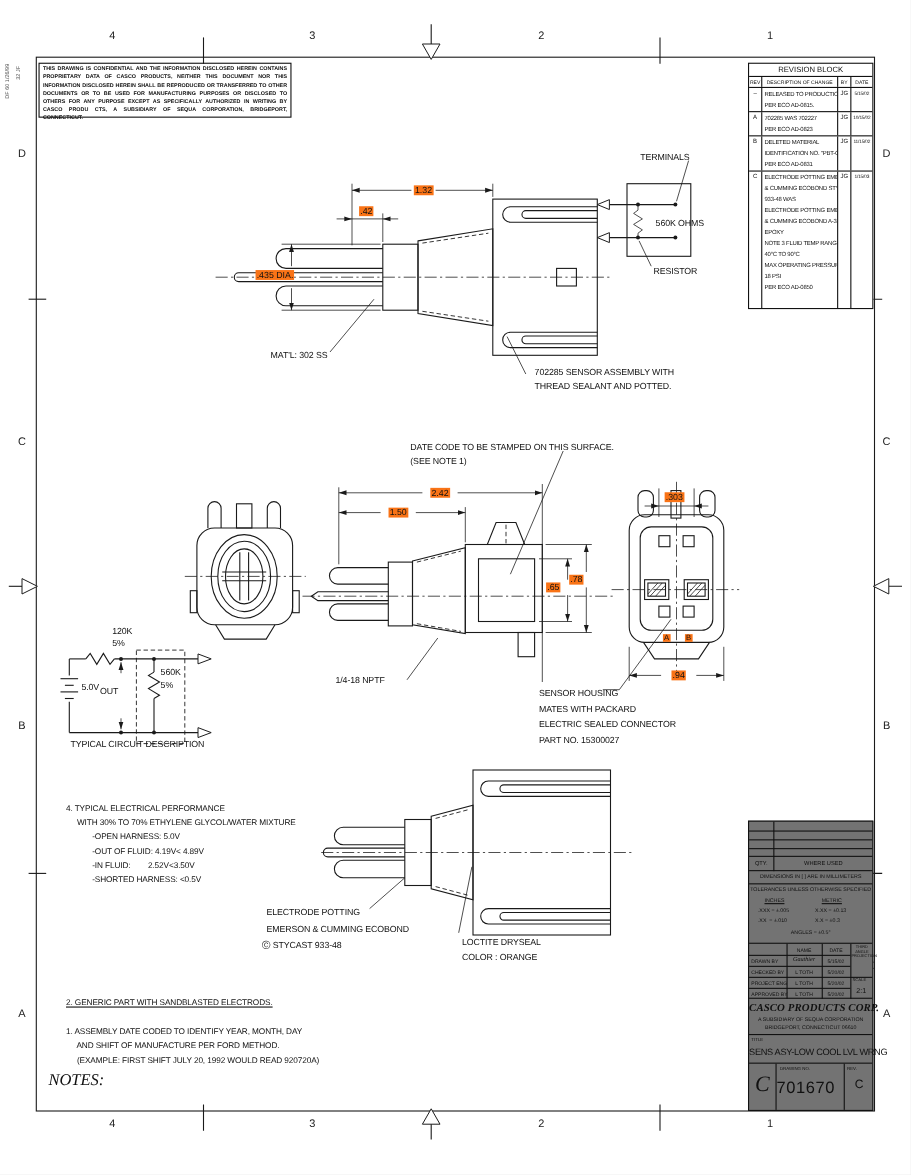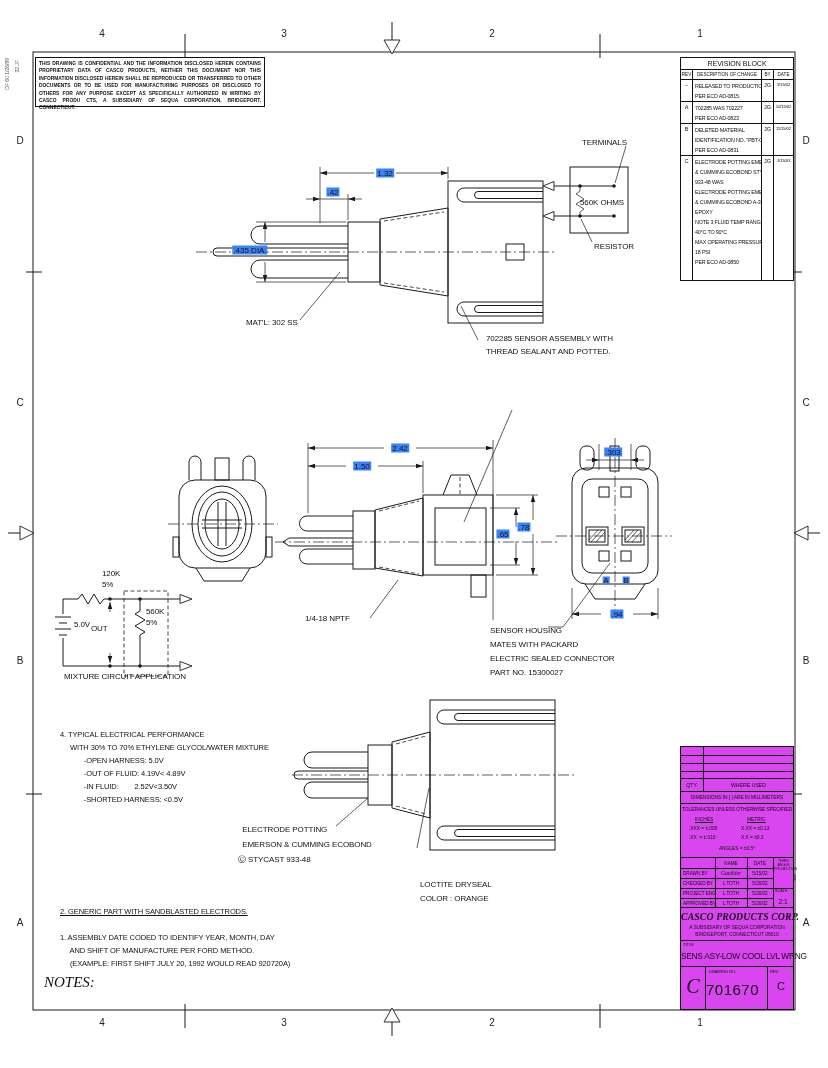--- a/index.html
+++ b/index.html
@@ -6,40 +6,40 @@
   .sheet{position:relative;width:828px;height:1068px;background:#ffffff;overflow:hidden;
          font-family:"Liberation Sans",sans-serif;color:#111;}
   svg.art{position:absolute;left:0;top:0;}
   .ln{stroke:#1a1a1a;stroke-width:1;fill:none;}
   .tn{stroke:#1a1a1a;stroke-width:0.7;fill:none;}
   .cl{stroke:#1a1a1a;stroke-width:0.7;fill:none;stroke-dasharray:11 3 2 3;}
   .dsh{stroke:#1a1a1a;stroke-width:0.8;fill:none;stroke-dasharray:4 2.5;}
   .fil{fill:#1a1a1a;stroke:none;}
   .wht{fill:#fff;stroke:#1a1a1a;stroke-width:0.9;}
   .lbl{position:absolute;font-size:8px;line-height:13px;white-space:pre;letter-spacing:-0.1px;}
-  .dim{position:absolute;font-size:8px;background:#3b82f6;padding:0 1px;transform:translate(-50%,-50%);white-space:pre;}
+  .dim{position:absolute;font-size:8px;background:#f97316;padding:0 1px;transform:translate(-50%,-50%);white-space:pre;}
   .zone{position:absolute;font-size:10px;color:#222;transform:translate(-50%,-50%);}
   .vtext{position:absolute;writing-mode:vertical-rl;transform:rotate(180deg);font-size:5px;color:#555;white-space:pre;}
   .conf{position:absolute;left:35px;top:57px;width:230px;height:50px;border:1px solid #111;
         box-sizing:border-box;font-size:4.9px;line-height:7.4px;font-weight:bold;
         text-align:justify;padding:2px 3px;}
   
   .rev{position:absolute;left:680px;top:57px;width:114px;border:1px solid #111;box-sizing:border-box;background:#fff;}
   .rev-title{height:11px;line-height:11px;border-bottom:1px solid #111;text-align:center;font-size:7px;}
   .rev-hdr{display:grid;grid-template-columns:11px 1fr 12px 20px;height:9px;line-height:9px;
            border-bottom:1px solid #111;font-size:4.6px;text-align:center;}
   .rev-row{display:grid;grid-template-columns:11px 1fr 12px 20px;border-bottom:1px solid #111;font-size:5.5px;}
   .rev-row:last-child{border-bottom:none;}
   .rev-hdr>div,.rev-row>div{border-left:1px solid #111;overflow:hidden;}
   .rev-hdr>div:first-child,.rev-row>div:first-child{border-left:none;}
   .rev-row .c{text-align:center;padding-top:2px;}
   .rev-row .desc{padding:1px 2px;white-space:pre;line-height:10px;font-size:5.4px;letter-spacing:-0.2px;}
   .rev-row .dt{text-align:center;padding-top:2px;font-size:4.4px;letter-spacing:-0.2px;}
   
-  .tb{position:absolute;left:680px;top:746px;width:114px;height:264px;border:1px solid #111;box-sizing:border-box;background:#d946ef;}
+  .tb{position:absolute;left:680px;top:746px;width:114px;height:264px;border:1px solid #111;box-sizing:border-box;background:#737373;}
   .tb .hl{position:absolute;height:1px;background:#111;}
   .tb .vl{position:absolute;width:1px;background:#111;}
   .tb-sec{position:relative;border-bottom:1px solid #111;box-sizing:border-box;}
   .tb span{position:absolute;white-space:pre;}
   .tb-qty{display:grid;grid-template-columns:22px 1fr;font-size:5.2px;line-height:13px;text-align:center;}
   .tb-qty>div{border-left:1px solid #111;}
   .tb-qty>div:first-child{border-left:none;}
   .tb-bot{display:grid;grid-template-columns:24px 1fr 26px;border-bottom:none;height:42px;}
   .tb-bot>div{position:relative;border-left:1px solid #111;}
   .tb-bot>div:first-child{border-left:none;}
@@ -336,23 +336,25 @@
   </div>
 
   <div class="dim" style="left:385px;top:173px;">1.32</div>
   <div class="dim" style="left:333px;top:192px;">.42</div>
   <div class="dim" style="left:250px;top:250px;">.435 DIA.</div>
   <div class="lbl" style="left:246px;top:316px;">MAT'L: 302 SS</div>
   <div class="lbl" style="left:486px;top:332px;">702285 SENSOR ASSEMBLY WITH
 THREAD SEALANT AND POTTED.</div>
 
   <div class="lbl" style="left:582px;top:136px;">TERMINALS</div>
-  <div class="lbl" style="left:580px;top:196px;text-align:center;">560K OHMS</div>
+  <div class="lbl" style="left:596px;top:196px;text-align:center;">560K OHMS</div>
   <div class="lbl" style="left:594px;top:240px;">RESISTOR</div>
 
+  <div class="lbl" style="left:373px;top:400px;">DATE CODE TO BE STAMPED ON THIS SURFACE.
+(SEE NOTE 1)</div>
   <div class="dim" style="left:400px;top:448px;">2.42</div>
   <div class="dim" style="left:362px;top:466px;">1.50</div>
   <div class="dim" style="left:524px;top:527px;">.78</div>
   <div class="dim" style="left:503px;top:534px;">.65</div>
   <div class="lbl" style="left:305px;top:612px;">1/4-18 NPTF</div>
 
   <div class="dim" style="left:613px;top:452px;">.303</div>
   <div class="dim" style="left:617px;top:614px;">.94</div>
   <div class="dim" style="left:606px;top:580px;font-size:7px;">A</div>
   <div class="dim" style="left:626px;top:580px;font-size:7px;">B</div>
@@ -360,26 +362,26 @@
 MATES WITH PACKARD
 ELECTRIC SEALED CONNECTOR
 PART NO. 15300027</div>
 
   <div class="lbl" style="left:74px;top:568px;line-height:11px;margin-left:28px;">120K
 5%</div>
   <div class="lbl" style="left:74px;top:618px;">5.0V</div>
   <div class="lbl" style="left:91px;top:622px;">OUT</div>
   <div class="lbl" style="left:146px;top:606px;line-height:11px;">560K
 5%</div>
-  <div class="lbl" style="left:64px;top:670px;">MIXTURE CIRCUIT APPLICATION</div>
+  <div class="lbl" style="left:64px;top:670px;">TYPICAL CIRCUIT DESCRIPTION</div>
 
   <div class="lbl" style="left:238px;top:822px;line-height:15px;">  ELECTRODE POTTING
   EMERSON &amp; CUMMING ECOBOND
 Ⓒ STYCAST 933-48</div>
-  <div class="lbl" style="left:420px;top:850px;line-height:14px;margin-top:28px;">LOCTITE DRYSEAL
+  <div class="lbl" style="left:420px;top:850px;line-height:14px;">LOCTITE DRYSEAL
 COLOR : ORANGE</div>
 
   <div class="note" style="left:60px;top:728px;">4. TYPICAL ELECTRICAL PERFORMANCE
      WITH 30% TO 70% ETHYLENE GLYCOL/WATER MIXTURE
             -OPEN HARNESS: 5.0V
             -OUT OF FLUID: 4.19V&lt; 4.89V
             -IN FLUID:        2.52V&lt;3.50V
             -SHORTED HARNESS: &lt;0.5V</div>
   <div class="note" style="left:60px;top:905px;text-decoration:underline;">2. GENERIC PART WITH SANDBLASTED ELECTRODS.</div>
   <div class="note" style="left:60px;top:931px;">1. ASSEMBLY DATE CODED TO IDENTIFY YEAR, MONTH, DAY

